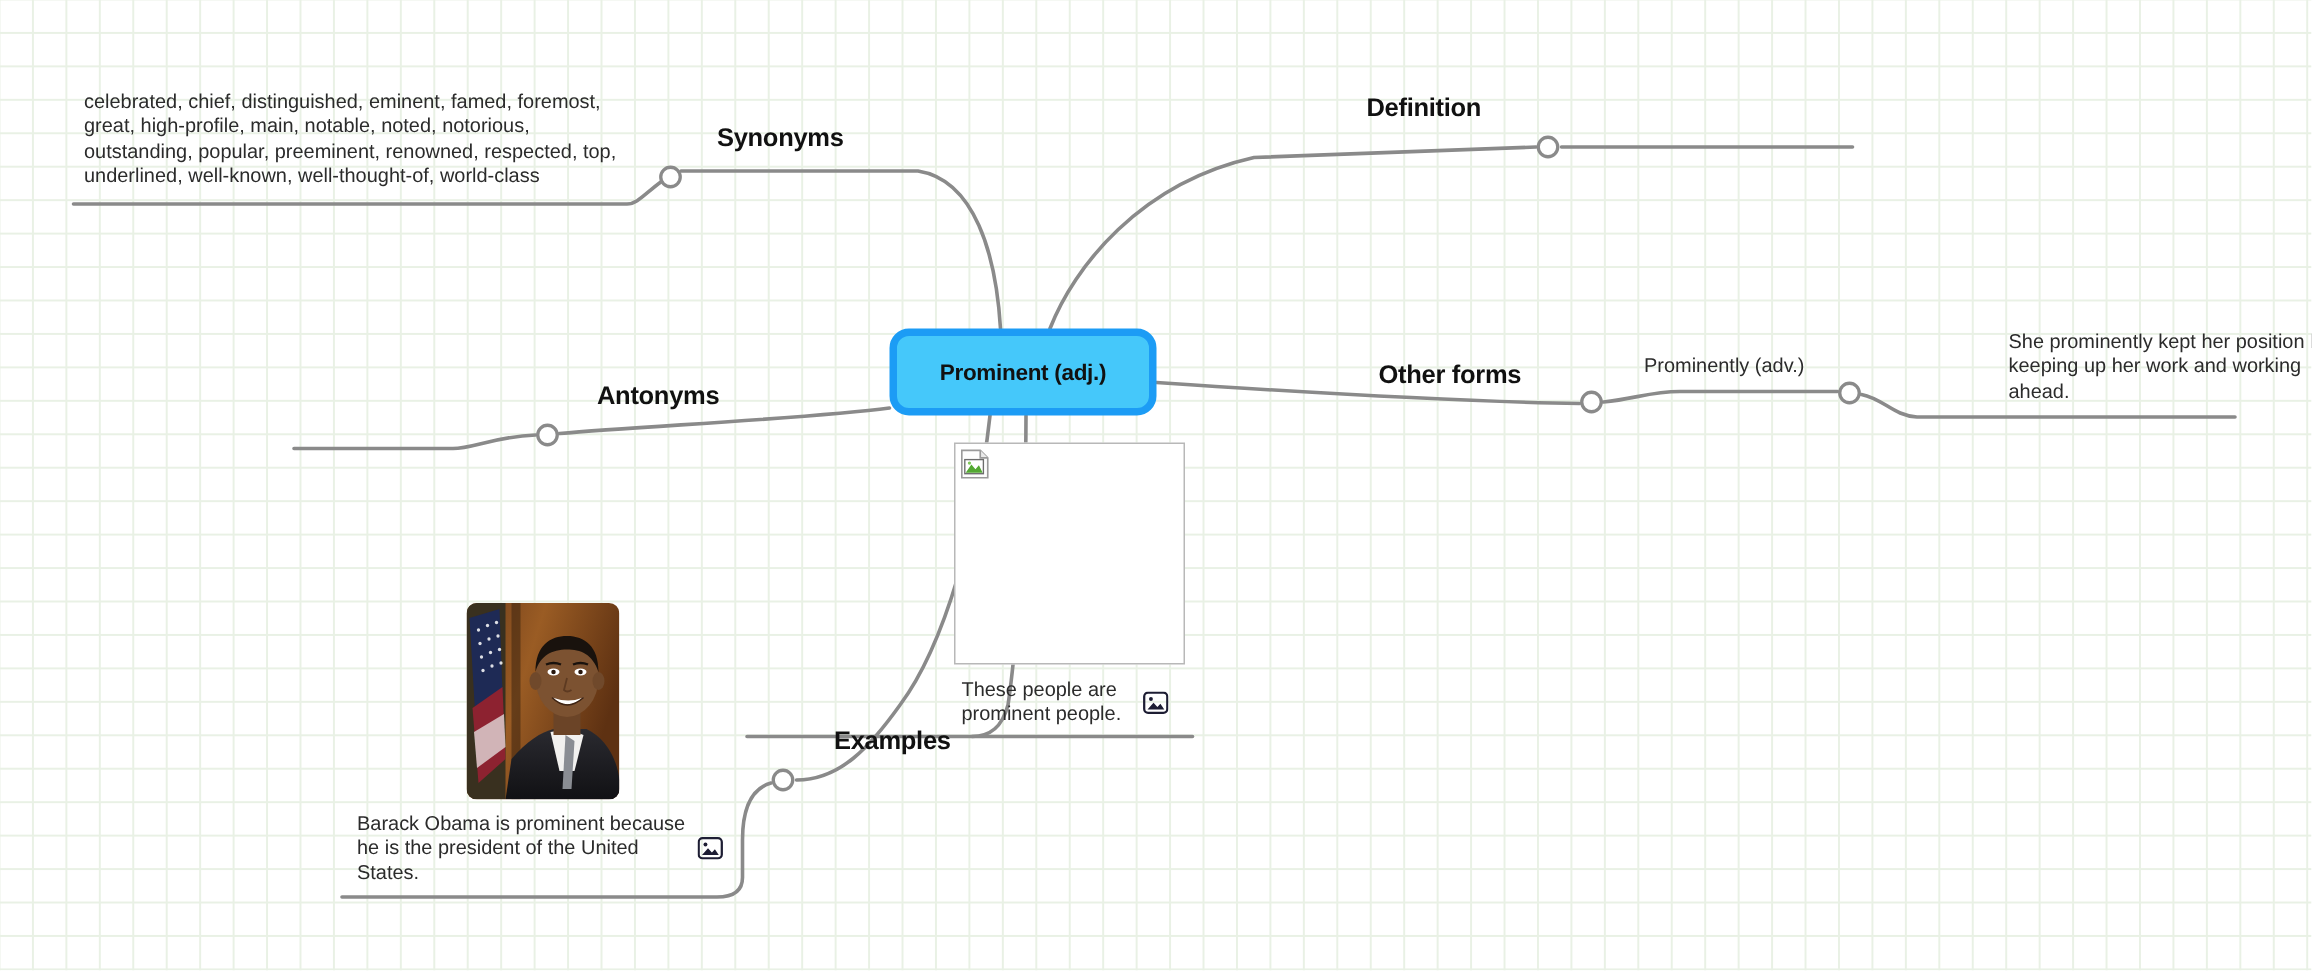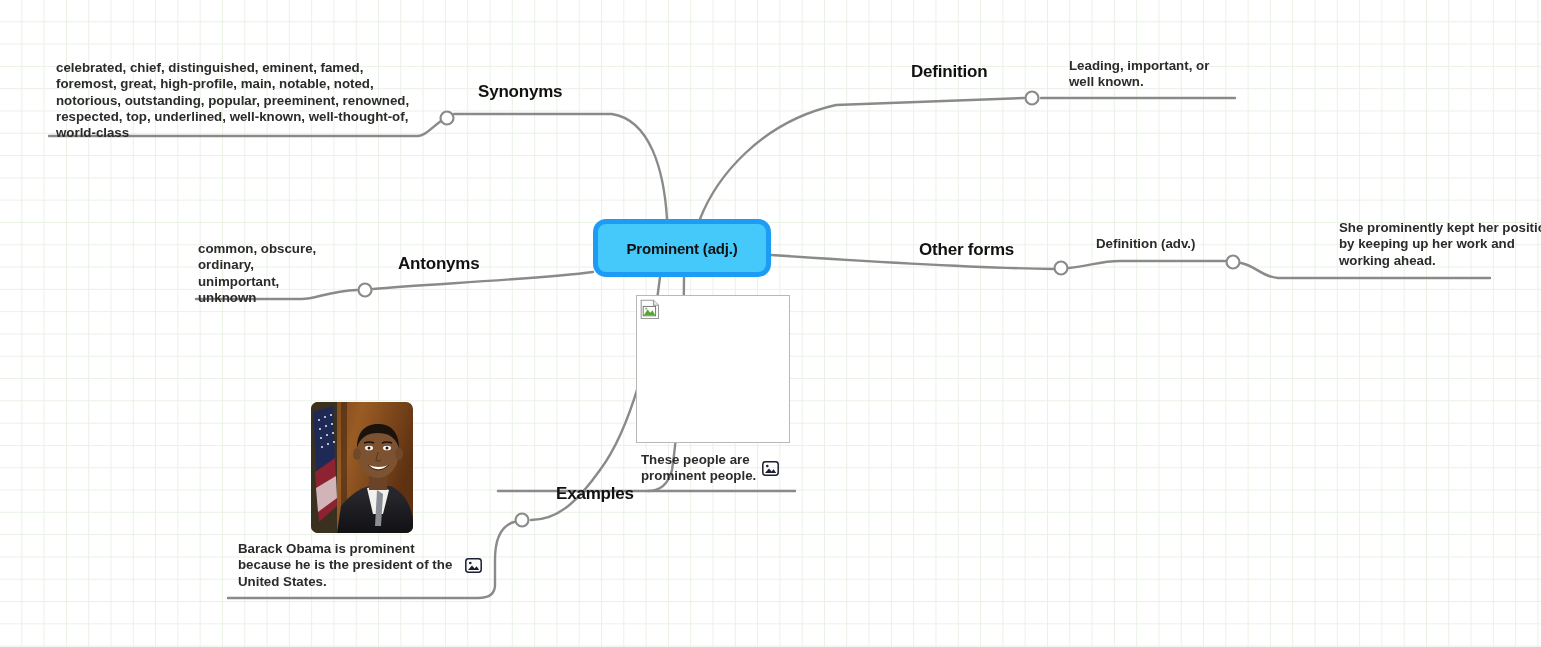--- a/index.html
+++ b/index.html
@@ -61,21 +61,20 @@
     letter-spacing: -0.2px;
     white-space: nowrap;
   }
 
   
   .leaf-text {
     position: absolute;
     font-size: 13.3px;
     line-height: 16.3px;
     color: #2b2b2b;
-    font-weight: bold;
   }
 
   
   .photo {
     position: absolute;
     border-radius: 7px;
     overflow: hidden;
   }
   .photo svg { display: block; }
 
@@ -134,27 +133,25 @@
   </svg>
 
   <div class="center-node">
     <span class="label">Prominent (adj.)</span>
   </div>
 
   <div class="branch-title" style="left:478px; top:82px;">Synonyms</div>
   <div class="leaf-text" style="left:56px; top:60px; width:358px;">celebrated, chief, distinguished, eminent, famed, foremost, great, high-profile, main, notable, noted, notorious, outstanding, popular, preeminent, renowned, respected, top, underlined, well-known, well-thought-of, world-class</div>
 
   <div class="branch-title" style="left:911px; top:62px;">Definition</div>
-  <div class="leaf-text" style="left:1069px; top:58px; width:168px;">Leading, important, or well known.</div>
 
   <div class="branch-title" style="left:398px; top:254px;text-align:right;">Antonyms</div>
-  <div class="leaf-text" style="left:198px; top:241px; width:140px;">common, obscure, ordinary, unimportant, unknown</div>
 
   <div class="branch-title" style="left:919px; top:240px;">Other forms</div>
-  <div class="leaf-text" style="left:1096px; top:236px; width:150px;">Definition (adv.)</div>
+  <div class="leaf-text" style="left:1096px; top:236px; width:150px;">Prominently (adv.)</div>
   <div class="leaf-text" style="left:1296px; top:220px; width:228px;margin-left:43px;">She prominently kept her position by keeping up her work and working ahead.</div>
 
   <div class="branch-title" style="left:556px; top:484px;">Examples</div>
 
   <div class="photo" style="left:311px; top:402px; width:102px; height:131px;">
     <svg width="102" height="131" viewBox="0 0 102 131" xmlns="http://www.w3.org/2000/svg">
       <defs>
         <linearGradient id="wood" x1="0" y1="0" x2="1" y2="0.4">
           <stop offset="0%" stop-color="#6d3b19"></stop>
           <stop offset="45%" stop-color="#9a5c24"></stop>

